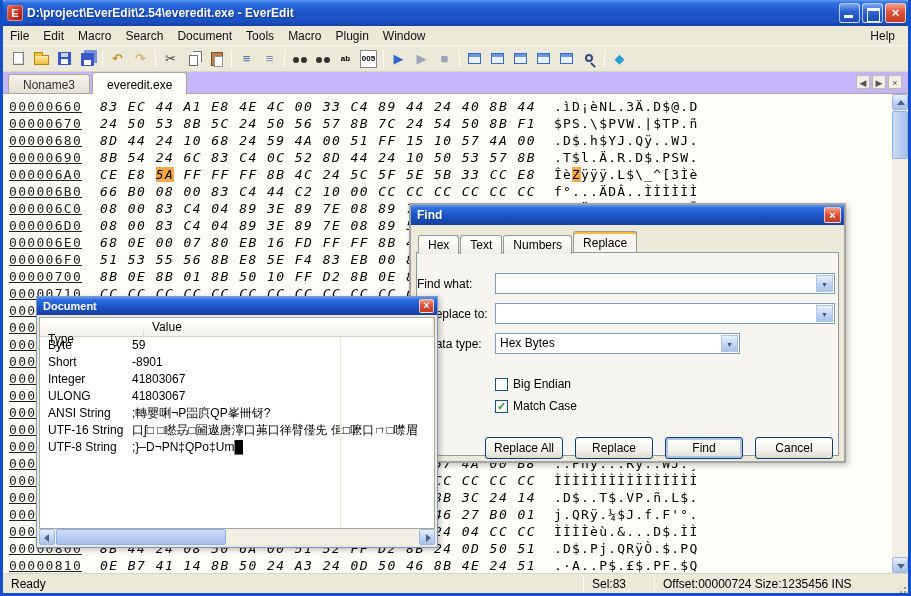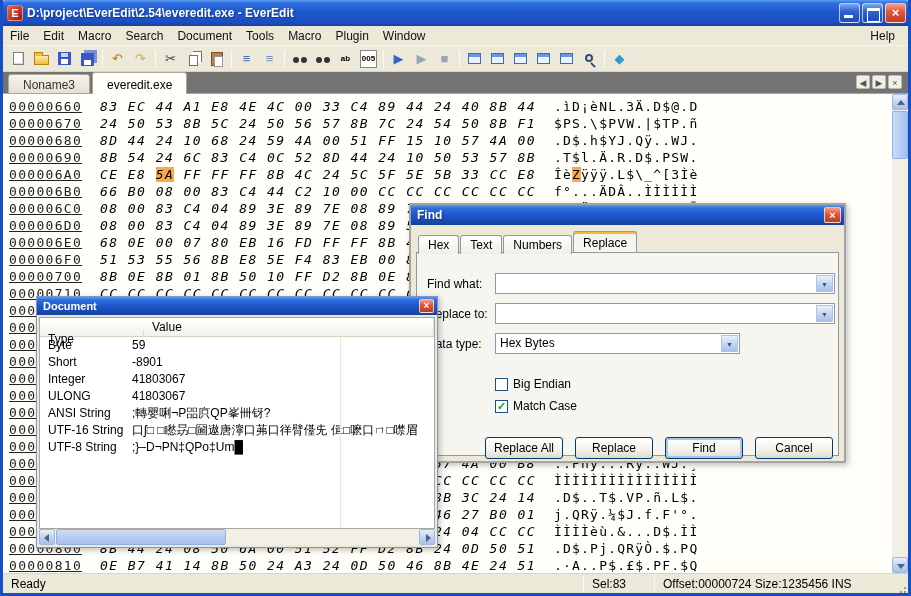--- a/index.html
+++ b/index.html
@@ -54,21 +54,21 @@
   .ic-paste::after { content:""; position:absolute; left:2px; top:3px; width:7px; height:9px; background:#fff; border:1px solid #999; }
   .ic-bino { width:14px; height:7px; position:relative; margin-top:4px; }
   .ic-bino::before, .ic-bino::after { content:""; position:absolute; top:0; width:6px; height:6px; border-radius:50%; background:#333; }
   .ic-bino::before { left:0; } .ic-bino::after { right:0; }
   .ic-mag { width:8px; height:8px; border:2px solid #334A78; border-radius:50%; position:relative; margin:-2px 2px 0 0; }
   .ic-mag::after { content:""; position:absolute; left:5px; top:6px; width:2px; height:6px; background:#334A78; transform:rotate(-45deg); }
   .ic-win { width:13px; height:11px; border:1px solid #3A6AC8; background:#EAF1FF; position:relative; }
   .ic-win::before { content:""; position:absolute; left:0; top:0; right:0; height:3px; background:#6C96E8; }
 
   
-  .tabstrip { position:absolute; left:0; top:72px; width:905px; height:22px; background:#737373;
+  .tabstrip { position:absolute; left:0; top:72px; width:905px; height:22px; background:#c4b5fd;
     border-bottom:1px solid #ACA899; display:flex; align-items:flex-end; padding-left:5px; }
   .tab { font-size:12px; padding:3px 14px; border:1px solid #ACA899; border-bottom:none;
     border-radius:3px 3px 0 0; background:linear-gradient(#F6F4EC,#E4E1D2); margin-right:2px; color:#333; height:19px; }
   .tab.active { background:#FFFEF9; height:22px; position:relative; z-index:3; margin-bottom:-1px;
     padding-top:5px; color:#000; }
   .tabnav { margin-left:auto; display:flex; gap:2px; padding:0 6px 4px 0; }
   .tabnav span { font-size:9px; color:#555; width:14px; height:14px; text-align:center; line-height:14px;
     border:1px solid #C0BCAC; background:#F2F0E6; border-radius:2px; }
 
   
@@ -319,21 +319,21 @@
   </div>
 
   <div class="find-dlg">
     <div class="dlg-title">
       <span class="t">Find</span>
       <span class="dlg-close">×</span>
     </div>
     <div class="dlg-body">
       <div class="dtabs"><span class="dtab">Hex</span><span class="dtab">Text</span><span class="dtab">Numbers</span><span class="dtab active">Replace</span></div>
       <div class="dpage">
-        <div class="dlabel" style="left:10px;top:24px;">Find what:</div>
+        <div class="dlabel" style="left:0;top:24px;">Find what:</div>
         <div class="combo" style="left:78px;top:20px;width:340px;">
           <span></span>
           <span class="combo-btn">▼</span>
         </div>
         <div class="dlabel" style="left:10px;top:54px;">Replace to:</div>
         <div class="combo" style="left:78px;top:50px;width:340px;">
           <span></span>
           <span class="combo-btn">▼</span>
         </div>
         <div class="dlabel" style="left:10px;top:84px;">Data type:</div>

